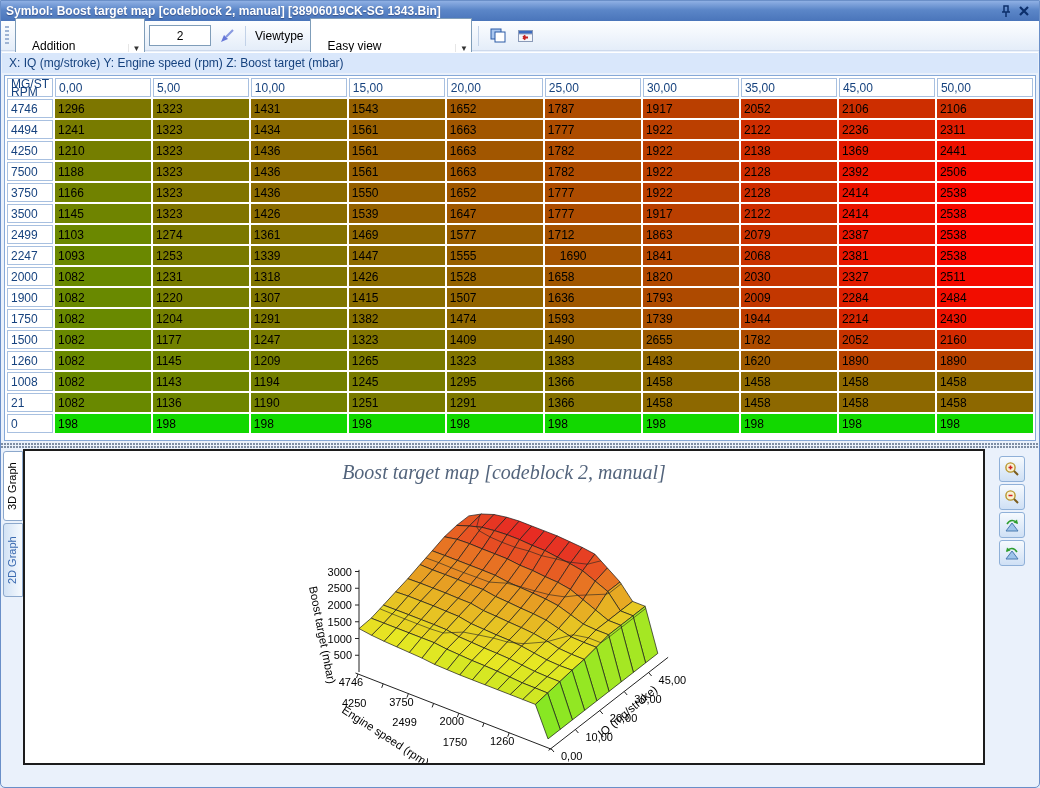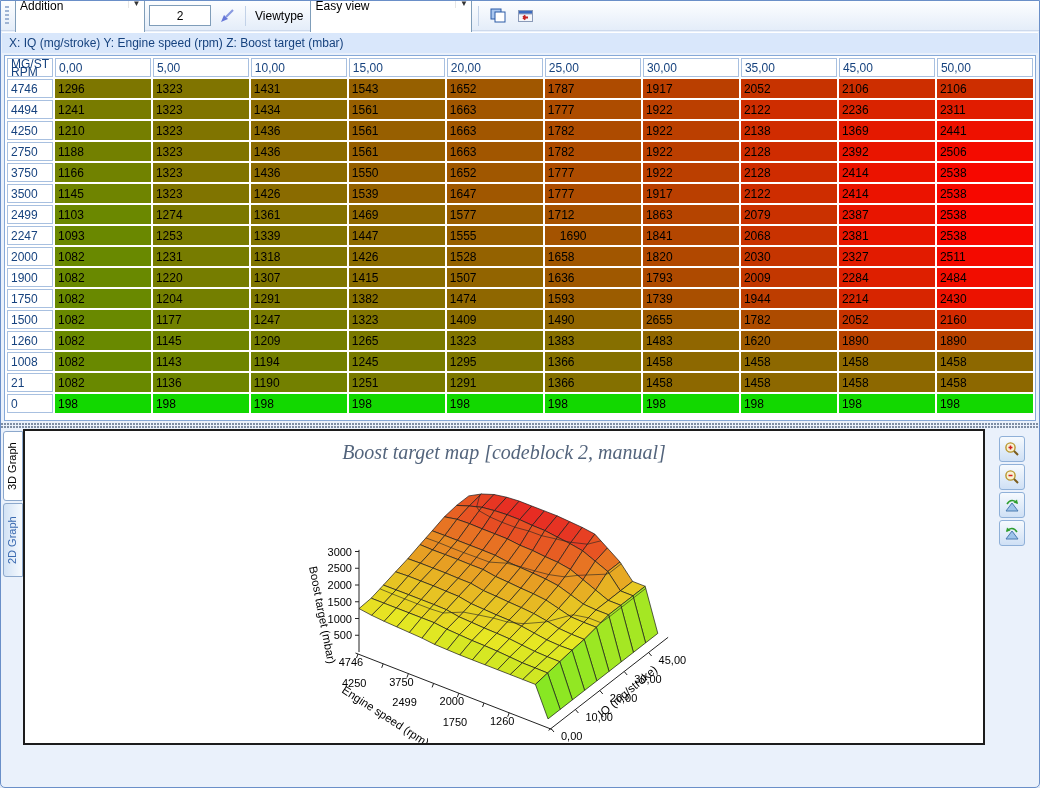--- a/index.html
+++ b/index.html
@@ -9,22 +9,22 @@
   
   .titlebar{height:20px;flex:0 0 20px;display:flex;align-items:center;padding:0 6px 0 5px;
     background:linear-gradient(#8fb0e4 0%,#5b86c8 45%,#4a75ba 100%);}
   .titlebar .title{color:#fff;font-size:12px;font-weight:bold;flex:1 1 auto;white-space:nowrap;
     text-shadow:0 1px 1px rgba(0,0,40,.35);}
   .tb-btn{width:18px;height:16px;display:flex;align-items:center;justify-content:center;cursor:pointer;}
   
   .toolbar{height:29px;flex:0 0 29px;display:flex;align-items:center;gap:4px;padding:0 4px;
     background:linear-gradient(#fdfeff,#e4edf9);border-bottom:1px solid #cdd9ec;}
   .grip{width:4px;height:20px;background:repeating-linear-gradient(#9fb4d4 0 2px,transparent 2px 4px);margin-right:2px;}
-  .combo{height:36px;background:#fff;border:1px solid #7f9db9;display:flex;align-items:flex-start;
-    font-size:12px;box-sizing:border-box;}
+  .combo{height:36px;background:#fff;border:1px solid #7f9db9;display:flex;align-items:flex-end;
+    font-size:12px;box-sizing:border-box;padding-left:12px;}
   .combo .combo-text{flex:1 1 auto;padding:0 4px;white-space:nowrap;overflow:hidden;}
   .combo .combo-arrow{width:15px;text-align:center;font-size:8px;color:#333;border-left:1px solid #e6e6e6;}
   .combo.op{width:130px;}
   .combo.view{width:162px;}
   .val-input{width:62px;height:21px;border:1px solid #7f9db9;text-align:center;font-size:12px;
     font-family:"Liberation Sans",sans-serif;box-sizing:border-box;padding:0;}
   .tool-label{font-size:12px;color:#000;padding:0 3px;}
   .tool-btn{width:22px;height:22px;display:flex;align-items:center;justify-content:center;
     border:1px solid transparent;border-radius:2px;cursor:pointer;}
   .tsep{width:1px;height:20px;background:#c2d2e8;margin:0 2px;}
@@ -60,20 +60,33 @@
   .chart-panel svg{position:absolute;inset:0;}
   .btncol{flex:1 1 auto;display:flex;flex-direction:column;align-items:center;padding-top:7px;gap:2px;}
   .gbtn{width:24px;height:24px;border:1px solid #8fb0d8;border-radius:3px;cursor:pointer;
     background:linear-gradient(#f6fafe,#cfe0f5);display:flex;align-items:center;justify-content:center;}
 </style>
 </head>
 <body>
 
 <div class="window">
 
+  <div class="titlebar">
+    <span class="title">Symbol: Boost target map [codeblock 2, manual] [38906019CK-SG  1343.Bin]</span>
+    <span class="tb-btn">
+      <svg width="12" height="13" viewBox="0 0 12 13">
+        <path d="M4 1 h4 v6 h-4 z M2 7 h8 M6 7 v5" fill="none" stroke="#0c2f6b" stroke-width="1.5"></path>
+      </svg>
+    </span>
+    <span class="tb-btn">
+      <svg width="12" height="12" viewBox="0 0 12 12">
+        <path d="M2 2 L10 10 M10 2 L2 10" stroke="#0c2f6b" stroke-width="2.2"></path>
+      </svg>
+    </span>
+  </div>
 
   <div class="toolbar">
     <div class="grip"></div>
     <div class="combo op">
       <span class="combo-text">Addition</span>
       <span class="combo-arrow">▼</span>
     </div>
     <input class="val-input" type="text" value="2" style="">
     <div class="tool-btn">
       <svg width="16" height="16" viewBox="0 0 16 16">
@@ -159,21 +172,21 @@
             <td class="cell" style="background: rgb(139, 106, 0);">1436</td>
             <td class="cell" style="background: rgb(151, 95, 0);">1561</td>
             <td class="cell" style="background: rgb(161, 86, 0);">1663</td>
             <td class="cell" style="background: rgb(173, 75, 0);">1782</td>
             <td class="cell" style="background: rgb(187, 63, 0);">1922</td>
             <td class="cell" style="background: rgb(208, 44, 0);">2138</td>
             <td class="cell" style="background: rgb(228, 25, 0);">1369</td>
             <td class="cell" style="background: rgb(238, 17, 0);">2441</td>
           </tr>
           <tr>
-            <td class="rowhead">2750</td>
+            <td class="rowhead">7500</td>
             <td class="cell" style="background: rgb(115, 128, 0);">1188</td>
             <td class="cell" style="background: rgb(128, 116, 0);">1323</td>
             <td class="cell" style="background: rgb(139, 106, 0);">1436</td>
             <td class="cell" style="background: rgb(151, 95, 0);">1561</td>
             <td class="cell" style="background: rgb(161, 86, 0);">1663</td>
             <td class="cell" style="background: rgb(173, 75, 0);">1782</td>
             <td class="cell" style="background: rgb(187, 63, 0);">1922</td>
             <td class="cell" style="background: rgb(207, 44, 0);">2128</td>
             <td class="cell" style="background: rgb(233, 21, 0);">2392</td>
             <td class="cell" style="background: rgb(244, 11, 0);">2506</td>

